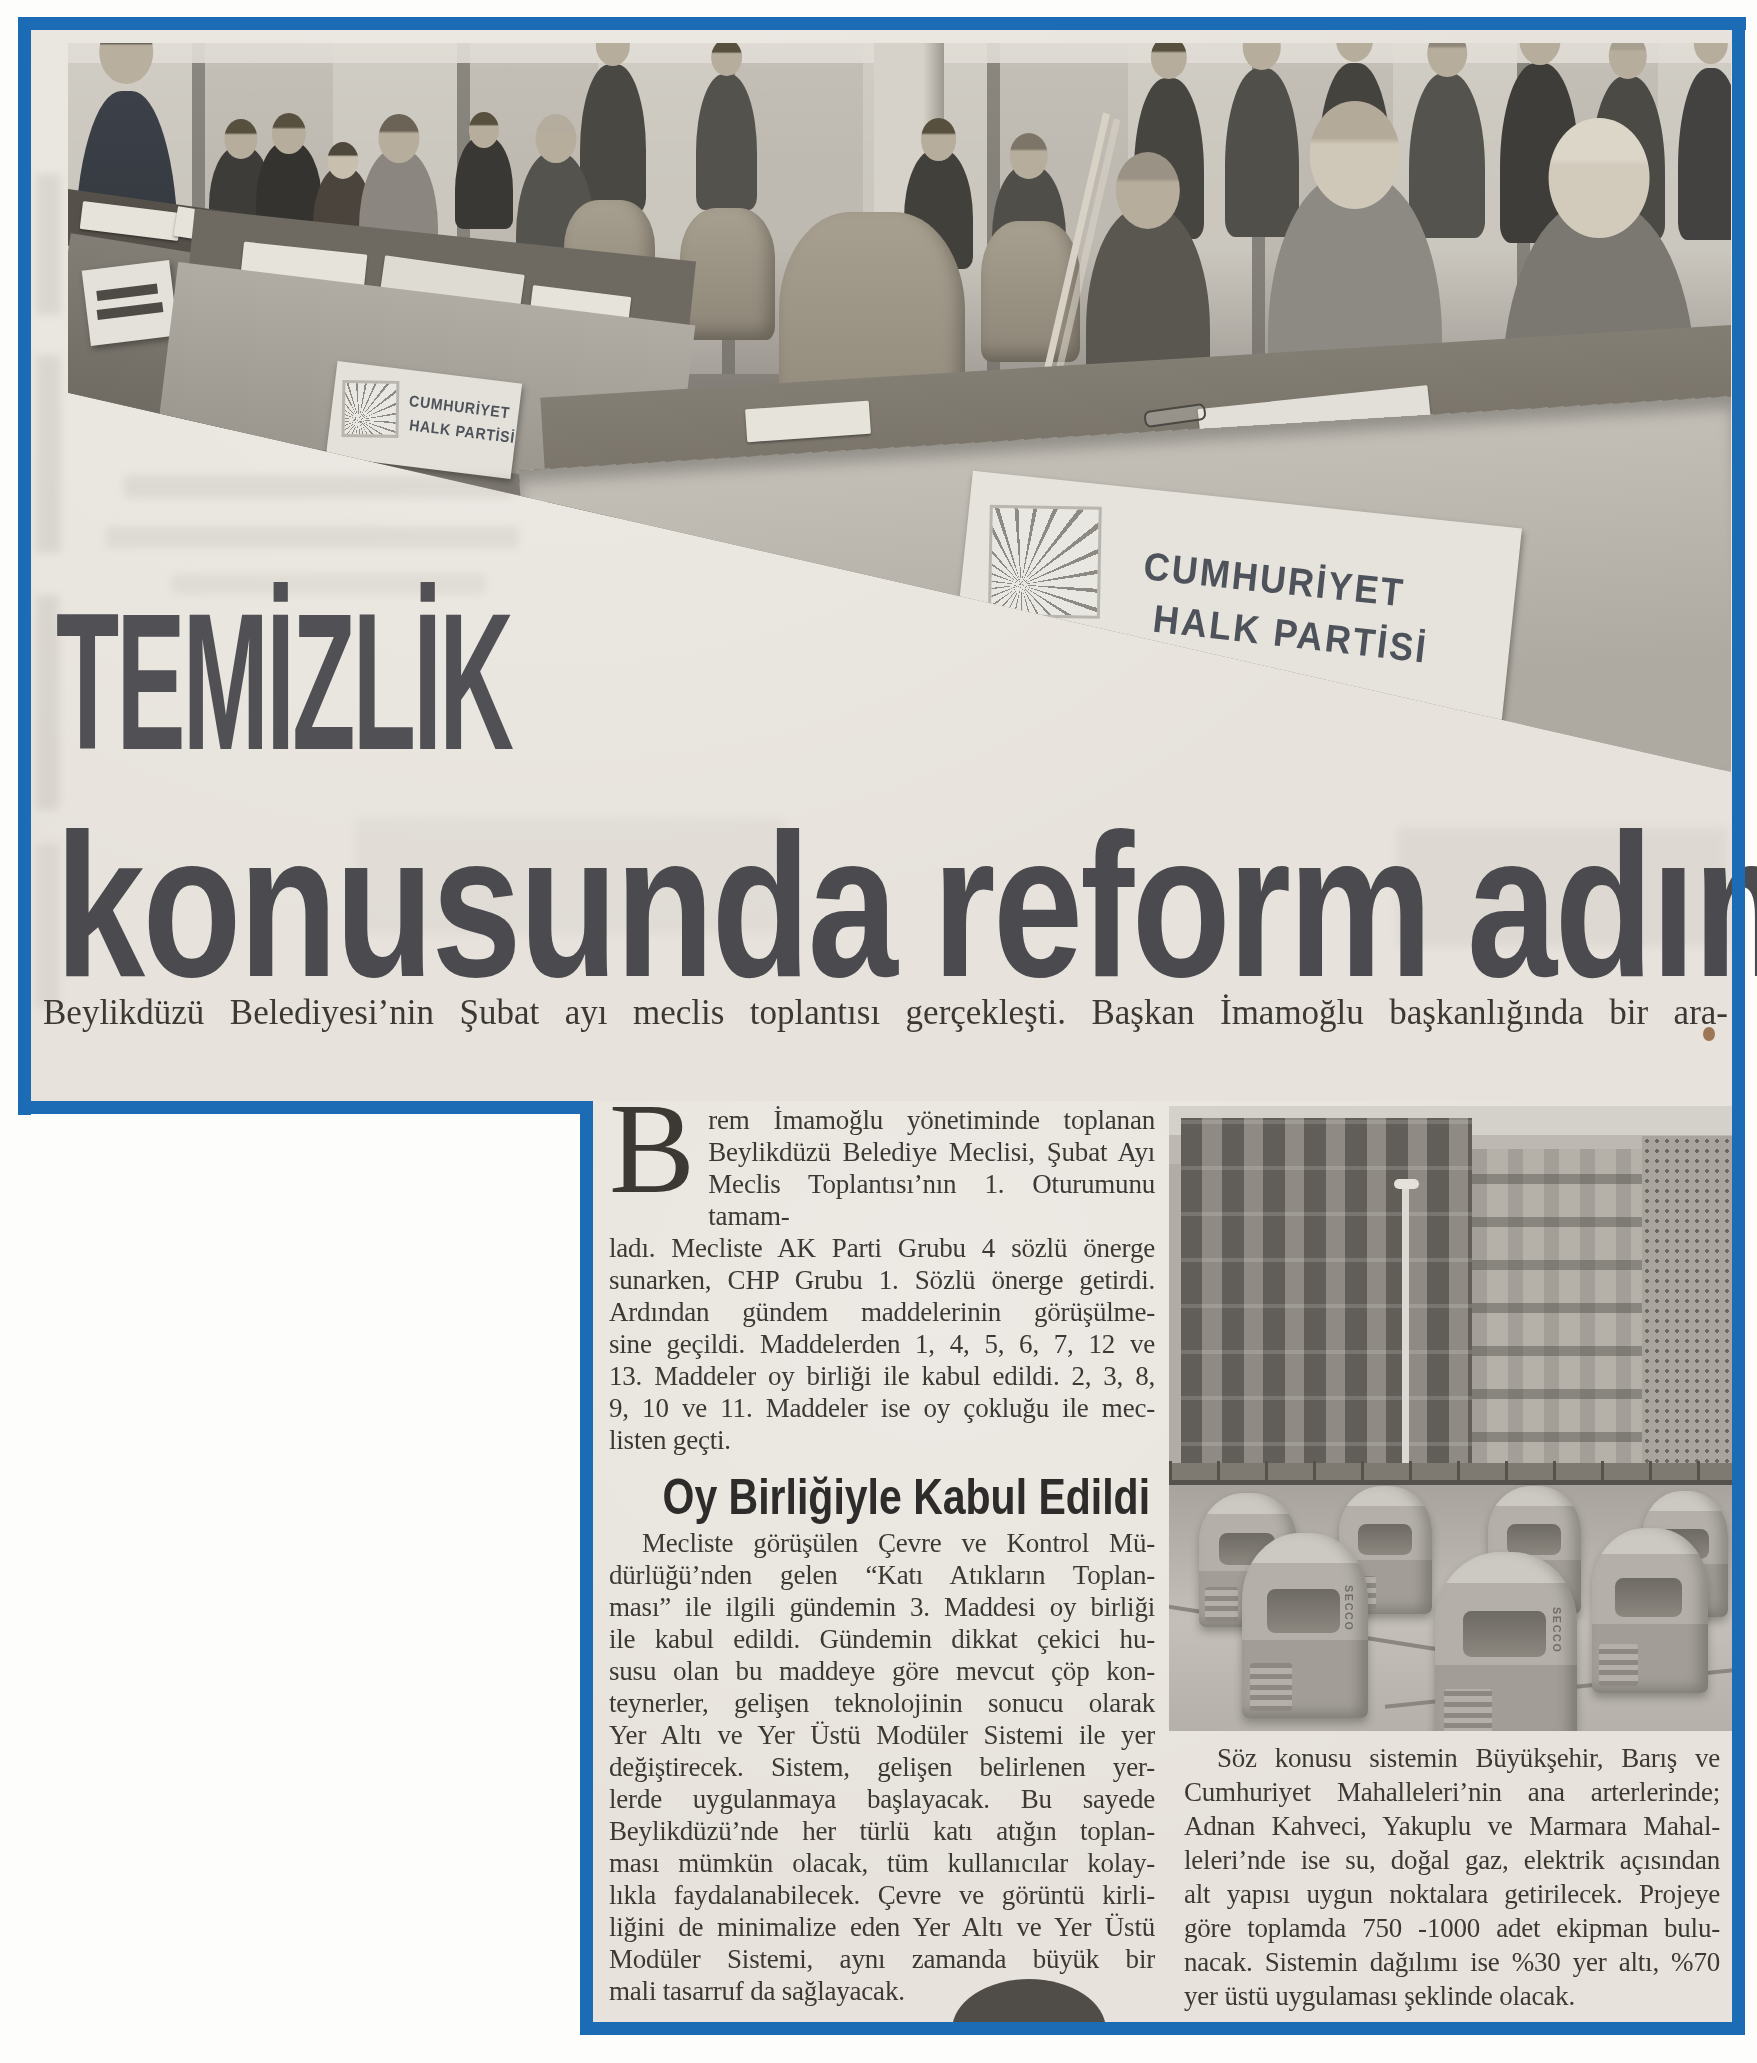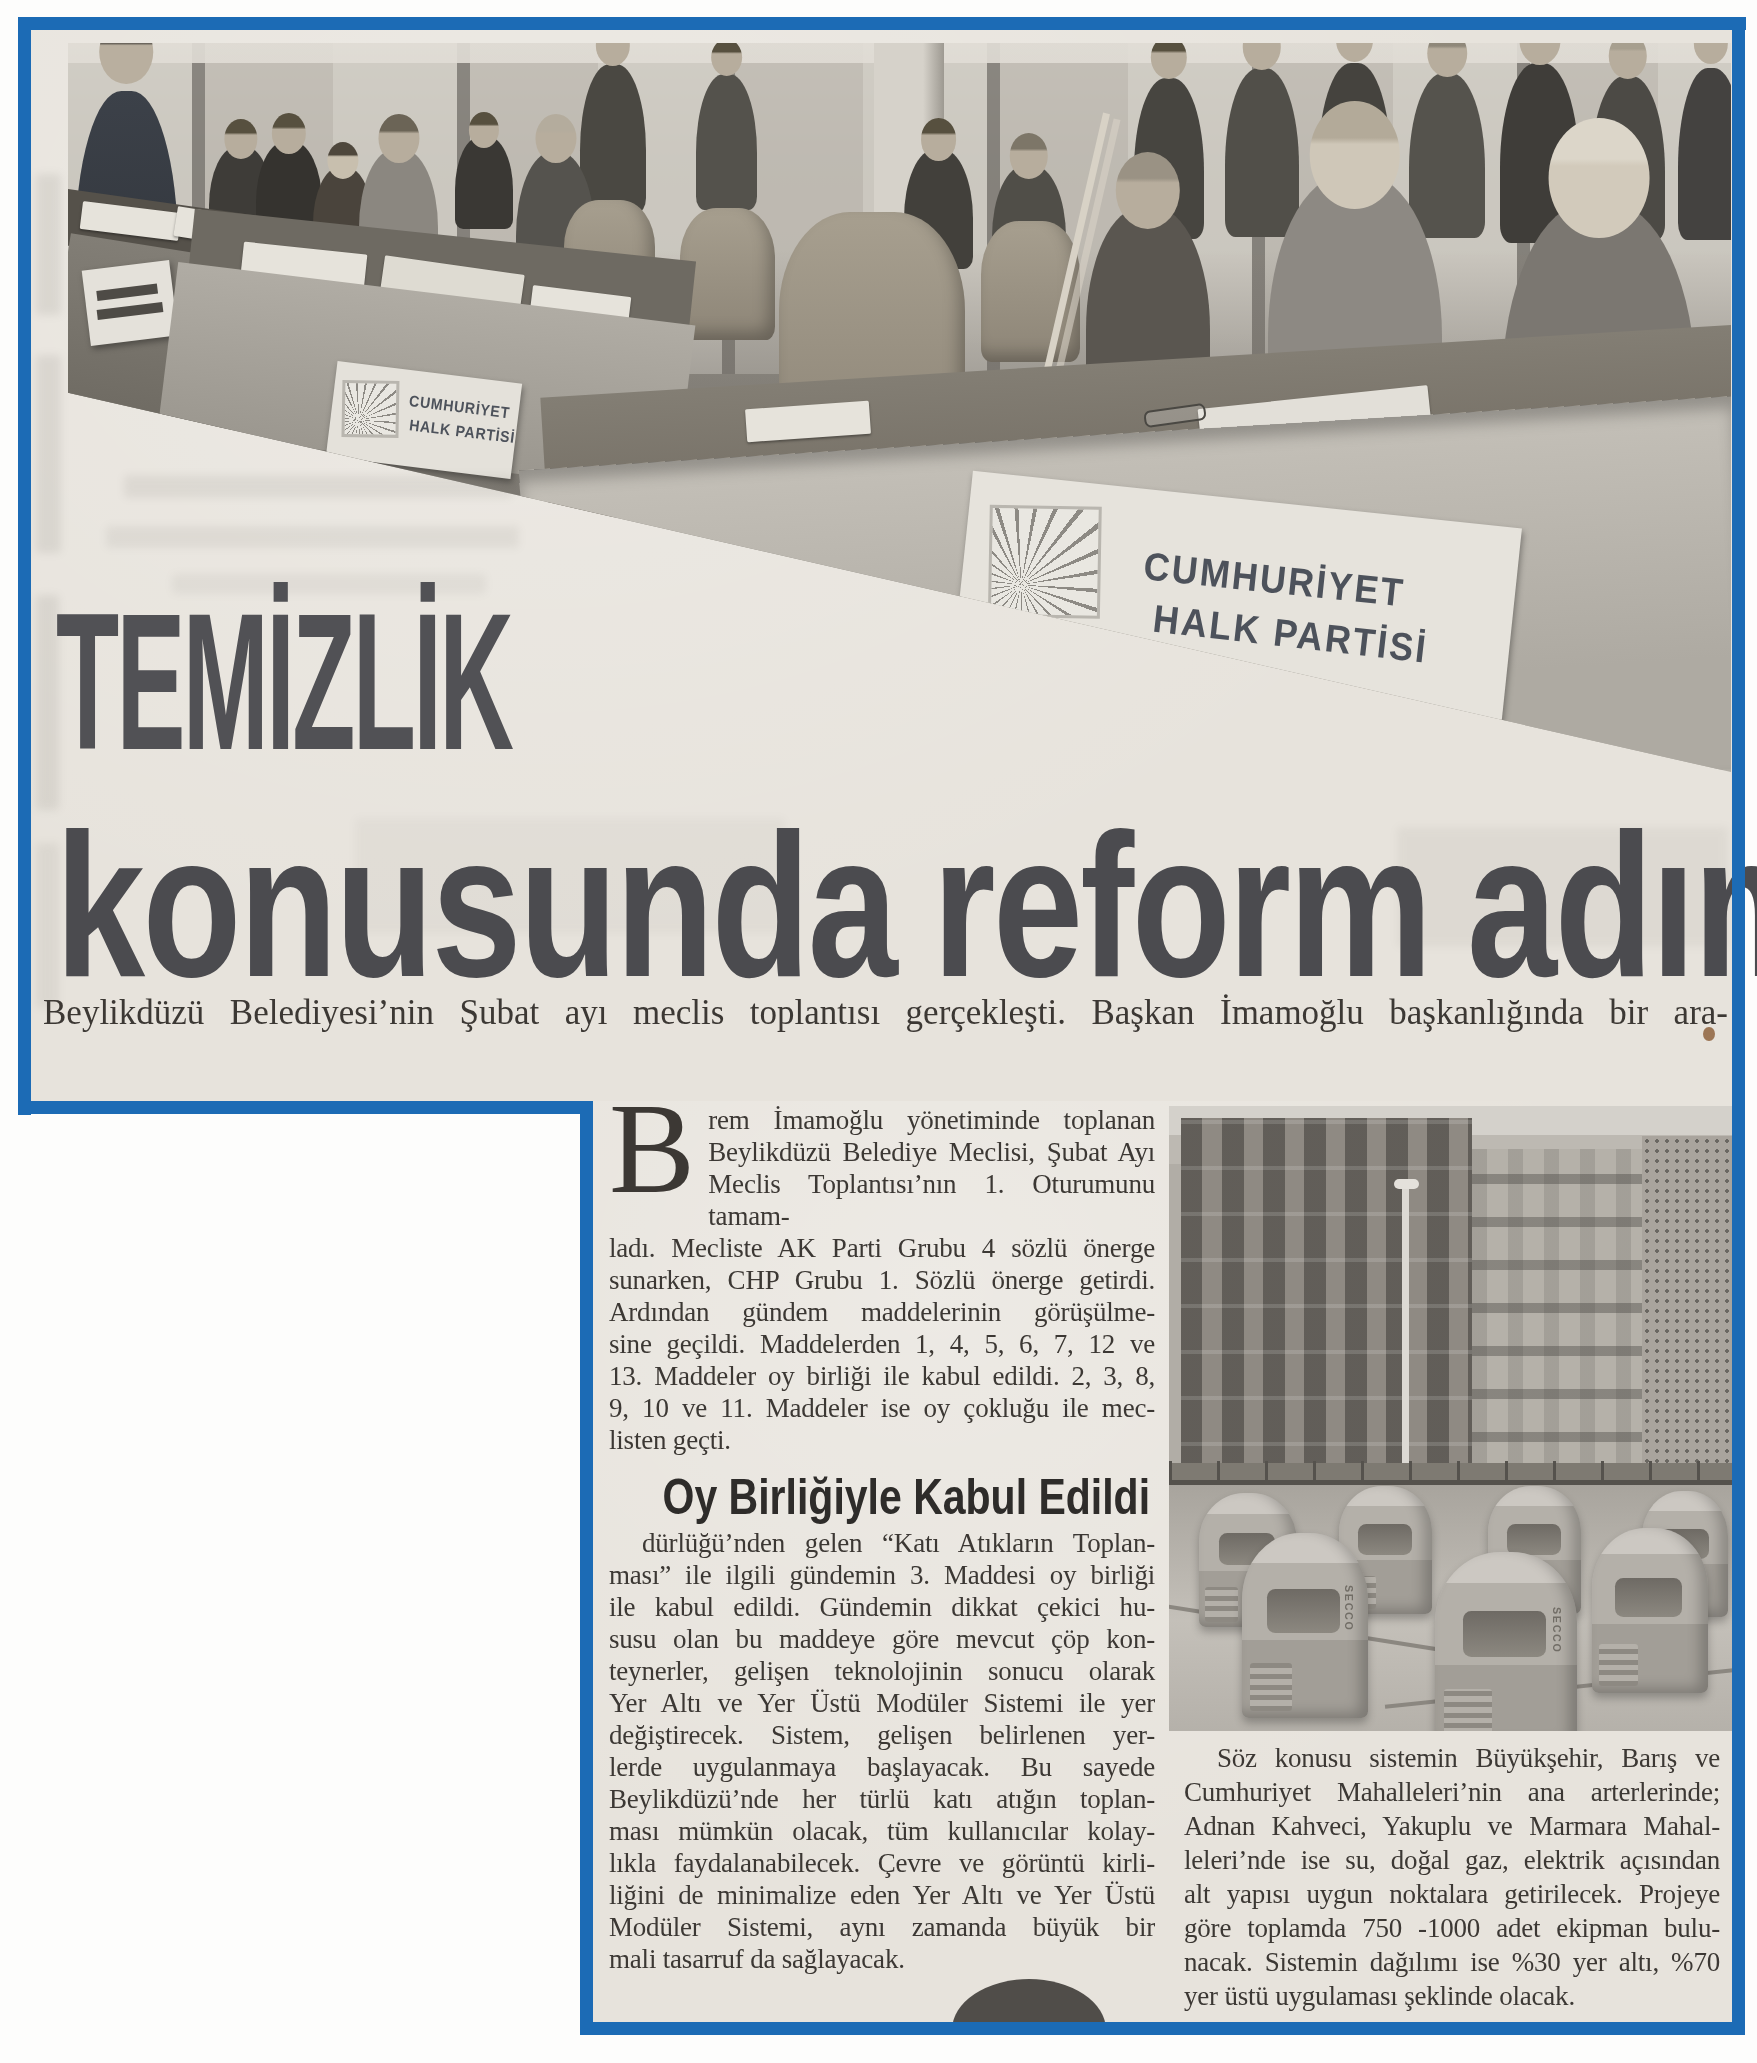--- a/index.html
+++ b/index.html
@@ -190,20 +190,21 @@
         <div class="ln">9, 10 ve 11. Maddeler ise oy çokluğu ile mec-</div>
         <div class="ln">listen geçti.</div>
       </div>
   </div>
 
   <div class="subhead" style="left:609px;top:1468px;width:546px;font-size:50px;">
     <span>Oy Birliğiyle Kabul Edildi</span>
   </div>
 
   <div class="serifblock jl raglast indent1" style="left:609px;top:1527px;width:546px;font-size:27px;line-height:32px;letter-spacing:-0.2px;">
+      <div class="ln">Mecliste görüşülen Çevre ve Kontrol Mü-</div>
       <div class="ln">dürlüğü’nden gelen “Katı Atıkların Toplan-</div>
       <div class="ln">ması” ile ilgili gündemin 3. Maddesi oy birliği</div>
       <div class="ln">ile kabul edildi. Gündemin dikkat çekici hu-</div>
       <div class="ln">susu olan bu maddeye göre mevcut çöp kon-</div>
       <div class="ln">teynerler, gelişen teknolojinin sonucu olarak</div>
       <div class="ln">Yer Altı ve Yer Üstü Modüler Sistemi ile yer</div>
       <div class="ln">değiştirecek. Sistem, gelişen belirlenen yer-</div>
       <div class="ln">lerde uygulanmaya başlayacak. Bu sayede</div>
       <div class="ln">Beylikdüzü’nde her türlü katı atığın toplan-</div>
       <div class="ln">ması mümkün olacak, tüm kullanıcılar kolay-</div>

